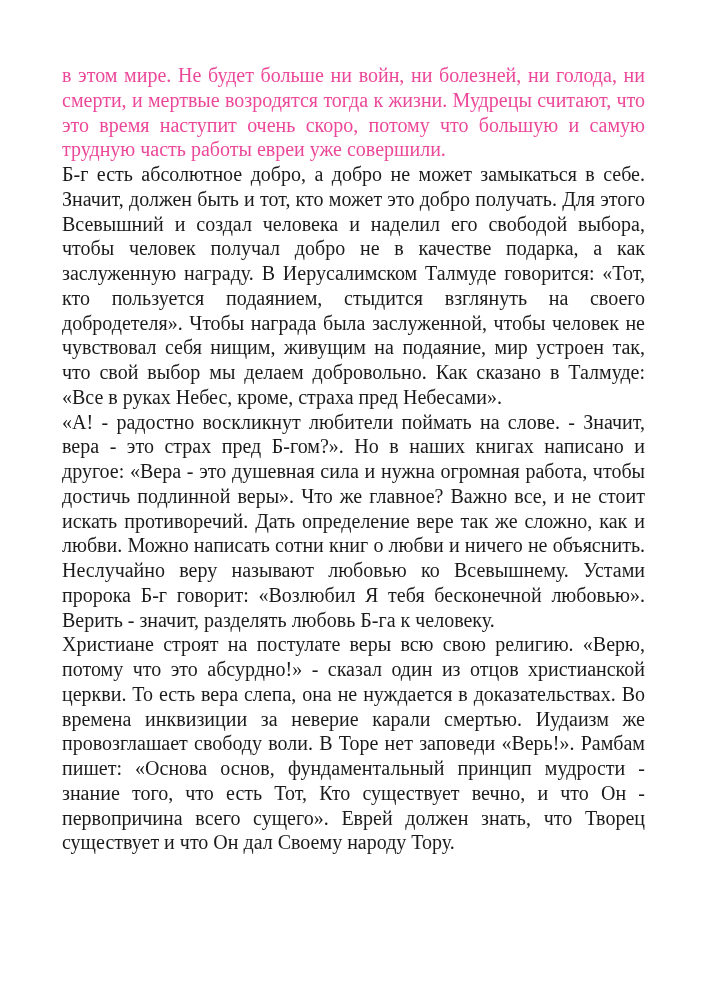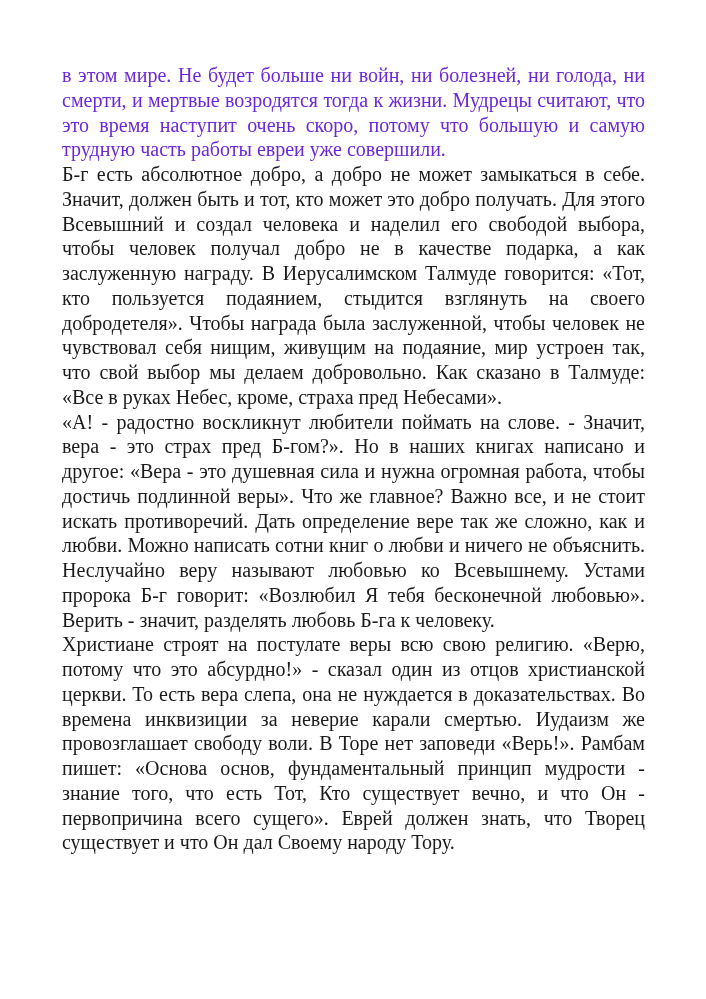--- a/index.html
+++ b/index.html
@@ -30,17 +30,17 @@
     text-align-last: left;
     hyphens: none;
     -webkit-hyphens: none;
     word-spacing: normal;
   }
 </style>
 </head>
 <body>
 
 <div class="page" style="background: rgb(255, 255, 255);">
-  <p style="color: #6d28d9;">в этом мире. Не будет больше ни войн, ни болезней, ни голода, ни смерти, и мертвые возродятся тогда к жизни. Мудрецы считают, что это время наступит очень скоро, потому что большую и самую трудную часть работы евреи уже совершили.</p>
+  <p style="color: #ec4899;">в этом мире. Не будет больше ни войн, ни болезней, ни голода, ни смерти, и мертвые возродятся тогда к жизни. Мудрецы считают, что это время наступит очень скоро, потому что большую и самую трудную часть работы евреи уже совершили.</p>
   <p style="color: rgb(27, 27, 27);">Б-г есть абсолютное добро, а добро не может замыкаться в себе. Значит, должен быть и тот, кто может это добро получать. Для этого Всевышний и создал человека и наделил его свободой выбора, чтобы человек получал добро не в качестве подарка, а как заслуженную награду. В Иерусалимском Талмуде говорится: «Тот, кто пользуется подаянием, стыдится взглянуть на своего добродетеля». Чтобы награда была заслуженной, чтобы человек не чувствовал себя нищим, живущим на подаяние, мир устроен так, что свой выбор мы делаем добровольно. Как сказано в Талмуде: «Все в руках Небес, кроме, страха пред Небесами».</p>
   <p style="color: rgb(27, 27, 27);">«А! - радостно воскликнут любители поймать на слове. - Значит, вера - это страх пред Б-гом?». Но в наших книгах написано и другое: «Вера - это душевная сила и нужна огромная работа, чтобы достичь подлинной веры». Что же главное? Важно все, и не стоит искать противоречий. Дать определение вере так же сложно, как и любви. Можно написать сотни книг о любви и ничего не объяснить. Неслучайно веру называют любовью ко Всевышнему. Устами пророка Б-г говорит: «Возлюбил Я тебя бесконечной любовью». Верить - значит, разделять любовь Б-га к человеку.</p>
   <p style="color: rgb(27, 27, 27);">Христиане строят на постулате веры всю свою религию. «Верю, потому что это абсурдно!» - сказал один из отцов христианской церкви. То есть вера слепа, она не нуждается в доказательствах. Во времена инквизиции за неверие карали смертью. Иудаизм же провозглашает свободу воли. В Торе нет заповеди «Верь!». Рамбам пишет: «Основа основ, фундаментальный принцип мудрости - знание того, что есть Тот, Кто существует вечно, и что Он - первопричина всего сущего». Еврей должен знать, что Творец существует и что Он дал Своему народу Тору.</p>
 </div>
 
 </body></html>

